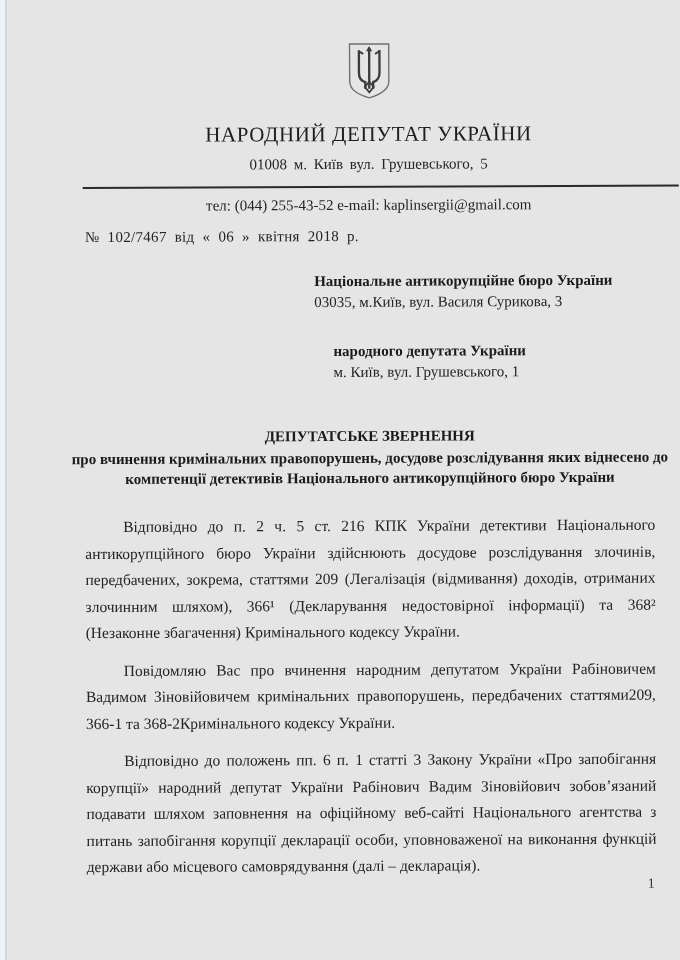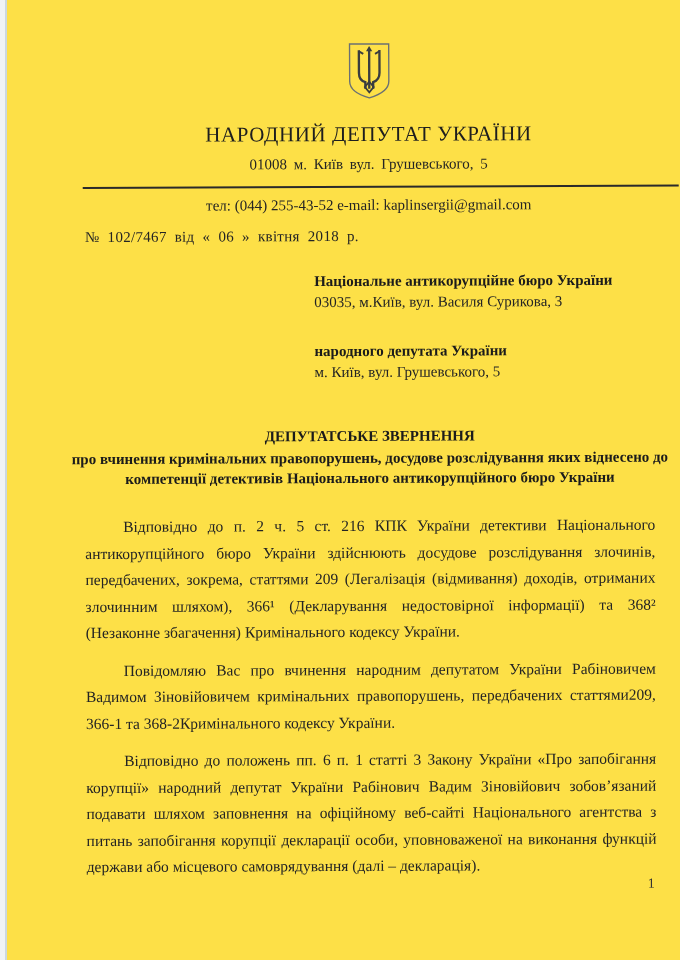--- a/index.html
+++ b/index.html
@@ -1,20 +1,20 @@
 <!DOCTYPE html>
 <html><head>
 <meta charset="utf-8">
 <style>
   html, body { margin: 0; padding: 0; background: #ffffff; }
   .page {
     position: relative;
     width: 680px;
     height: 960px;
-    background: #fde047;
+    background: #e5e5e5;
     overflow: hidden;
     font-family: "Liberation Serif", "DejaVu Serif", serif;
     color: #242424;
     -webkit-font-smoothing: antialiased;
   }
   
   .scan-strip {
     position: absolute; left: 0; top: 0; bottom: 0; width: 5px;
     background: #f0f3f5;
     border-right: 2px solid #ccd8de;
@@ -44,21 +44,21 @@
   }
   .ref-line {
     position: absolute; top: 228px; left: 86px;
     font-size: 15px; letter-spacing: 0.3px; word-spacing: 4px;
   }
   .recipient-block {
     position: absolute; left: 315px; top: 271px;
     font-size: 15px; line-height: 21px;
   }
   .sender-block {
-    position: absolute; left: 315px; top: 341px;
+    position: absolute; left: 334px; top: 341px;
     font-size: 15px; line-height: 21px;
   }
   .bold { font-weight: bold; color: #1b1b1b; }
   .subject-block {
     position: absolute; top: 426px; left: 70px; width: 600px;
     text-align: center; font-weight: bold; font-size: 15px; line-height: 20.5px;
     color: #1b1b1b;
   }
   .subject-title { margin-bottom: 1px; }
   .body-text {
@@ -100,21 +100,21 @@
     <div class="lh-contact">тел: (044) 255-43-52   e-mail: kaplinsergii@gmail.com</div>
     <div class="ref-line">№  102/7467   від  « 06 » квітня  2018  р.</div>
 
     <div class="recipient-block">
       <div class="bold">Національне антикорупційне бюро України</div>
       <div>03035, м.Київ, вул. Василя Сурикова, 3</div>
     </div>
 
     <div class="sender-block">
       <div class="bold">народного депутата України</div>
-      <div>м. Київ, вул. Грушевського, 5</div>
+      <div>м. Київ, вул. Грушевського, 1</div>
     </div>
 
     <div class="subject-block">
       <div class="subject-title">ДЕПУТАТСЬКЕ ЗВЕРНЕННЯ</div>
       <div>про вчинення кримінальних правопорушень, досудове розслідування яких віднесено до компетенції детективів Національного антикорупційного бюро України</div>
     </div>
 
     <div class="body-text">
       <p>Відповідно до п. 2 ч. 5 ст. 216 КПК України детективи Національного антикорупційного бюро України здійснюють досудове розслідування злочинів, передбачених, зокрема, статтями 209 (Легалізація (відмивання) доходів, отриманих злочинним шляхом), 366¹ (Декларування недостовірної інформації) та 368² (Незаконне збагачення) Кримінального кодексу України.</p>
       <p>Повідомляю Вас про вчинення народним депутатом України Рабіновичем Вадимом Зіновійовичем кримінальних правопорушень, передбачених статтями209, 366-1 та 368-2Кримінального кодексу України.</p>

